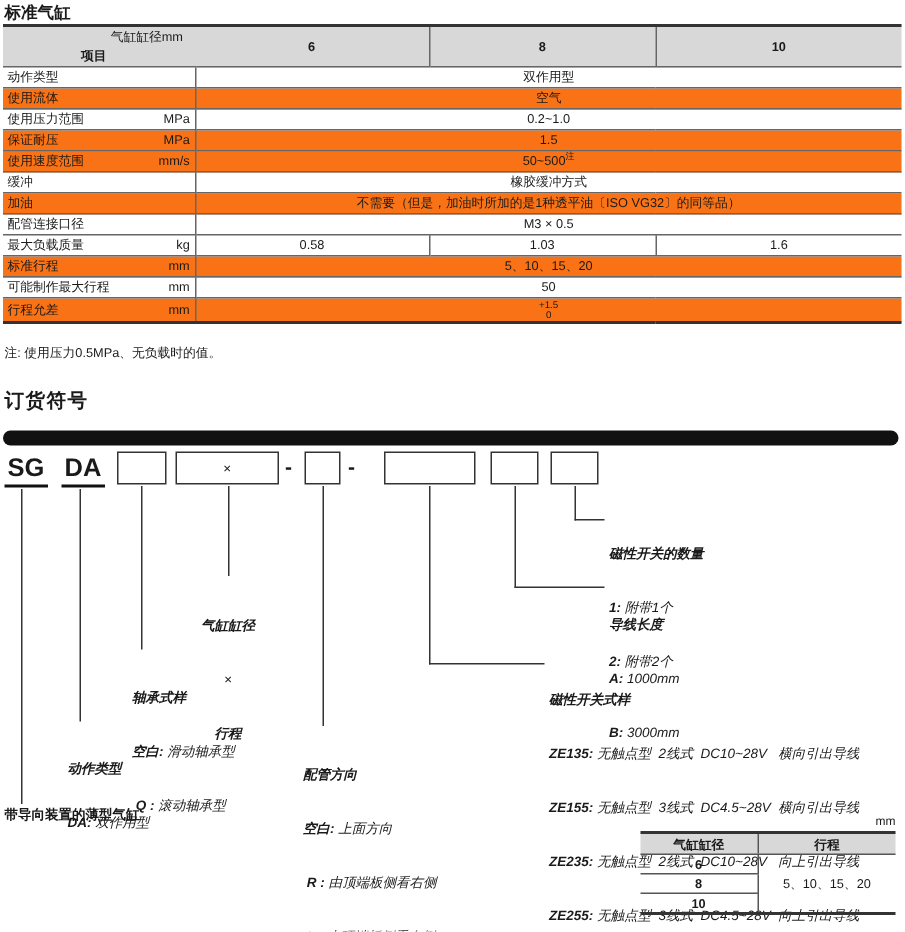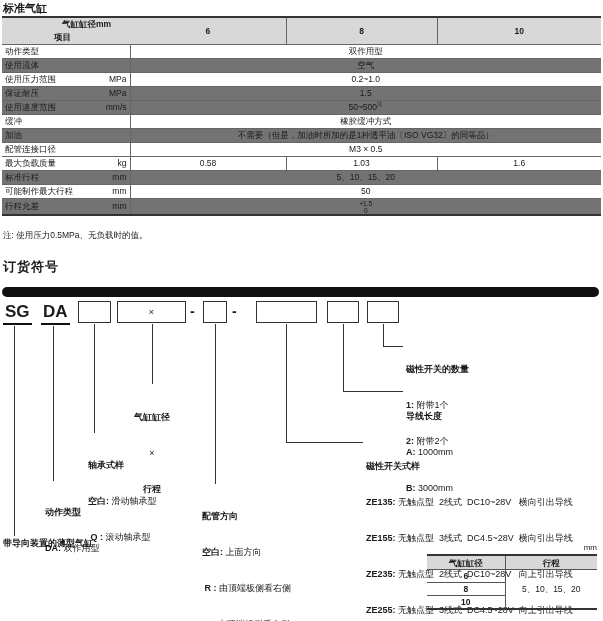--- a/index.html
+++ b/index.html
@@ -10,44 +10,44 @@
   .title2{left:3px;top:258px;font-size:13px;font-weight:bold;letter-spacing:1px;}
   .blackbar{left:2px;top:287px;width:597px;height:10px;background:#111;border-radius:5px;}
   
   table.spec{left:2px;top:16px;width:599px;border-collapse:collapse;table-layout:fixed;
              font-size:8.5px;border-top:2px solid #333;border-bottom:2px solid #333;}
   table.spec td{padding:0 3px;border-bottom:1px solid #666;height:13px;line-height:13px;}
   table.spec tr:last-child td{border-bottom:none;margin-top:48px;}
   tr.hrow td{height:26px;background:#d8d8d8;font-weight:bold;text-align:center;}
   td.corner{position:relative;padding:0;
     background:linear-gradient(to bottom right,#d8d8d8 calc(50% - 0.8px),#444 calc(50% - 0.8px),#444 calc(50% + 0.8px),#d8d8d8 calc(50% + 0.8px));}
-  .ctop{position:absolute;top:1px;right:19px;line-height:11px;font-weight:bold;}
+  .ctop{position:absolute;top:1px;right:8px;line-height:11px;font-weight:normal;}
   .cbot{position:absolute;bottom:1px;left:4px;line-height:11px;font-weight:bold;margin-left:48px;}
   td.lblcell{border-right:1px solid #666;}
   .lw{display:flex;justify-content:space-between;}
   td.valcell{text-align:center;}
   td.vsep{border-left:1px solid #666;}
-  tr.alt td{background:#737373;}
+  tr.alt td{background:#f97316;}
   tr.tall td{height:15px;line-height:15px;}
   sup.nt{font-size:6px;vertical-align:super;line-height:0;}
   .tol{display:inline-flex;flex-direction:column;font-size:6.5px;line-height:7px;vertical-align:middle;}
   .note{left:3px;top:230px;font-size:8.5px;}
   
   .code{font-size:17px;font-weight:bold;border-bottom:2px solid #111;padding:0 2px 0 2px;line-height:22px;top:301px;}
   .sg{left:3px;} .da{left:41px;}
   .cbox{top:301px;height:20px;border:1.5px solid #333;background:#fff;text-align:center;
         line-height:20px;font-size:9px;}
   .bx1{left:78px;width:31px;} .bx2{left:117px;width:67px;} .bx3{left:203px;width:22px;}
   .bx4{left:256px;width:59px;} .bx5{left:327px;width:30px;} .bx6{left:367px;width:30px;}
   .dash{top:303px;font-size:14px;font-weight:bold;}
   .d1{left:190px;} .d2{left:232px;}
   .vline{width:1px;background:#333;}
   .hline{height:1px;background:#333;}
   
-  .callout{font-size:9px;line-height:12px;white-space:pre;}
+  .callout{font-size:9px;line-height:12px;white-space:pre;font-style:italic;}
   .callout .ct{font-weight:bold;}
   .oc{font-weight:bold;}
   .centerblk{text-align:center;font-weight:bold;}
   .series{font-size:9px;font-weight:bold;}
   
   .unitmm{left:427px;top:543px;width:170px;text-align:right;font-size:8px;}
   table.stroke{left:427px;top:554px;width:170px;border-collapse:collapse;table-layout:fixed;
                font-size:8.5px;border-top:2px solid #333;border-bottom:2px solid #333;}
   table.stroke td{padding:0;text-align:center;height:12px;line-height:12px;}
   table.stroke tr.h td{background:#d8d8d8;font-weight:bold;height:13px;border-bottom:1px solid #555;}

